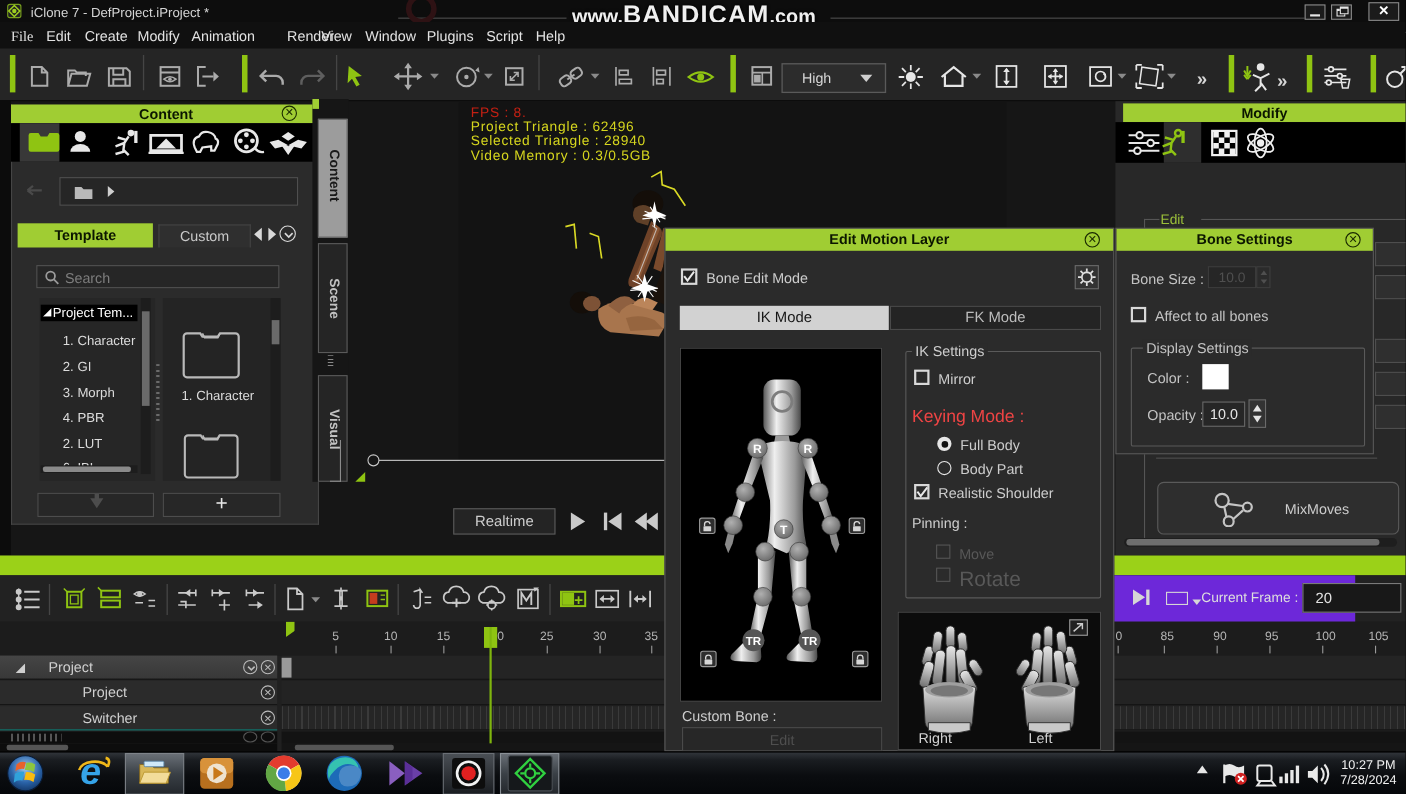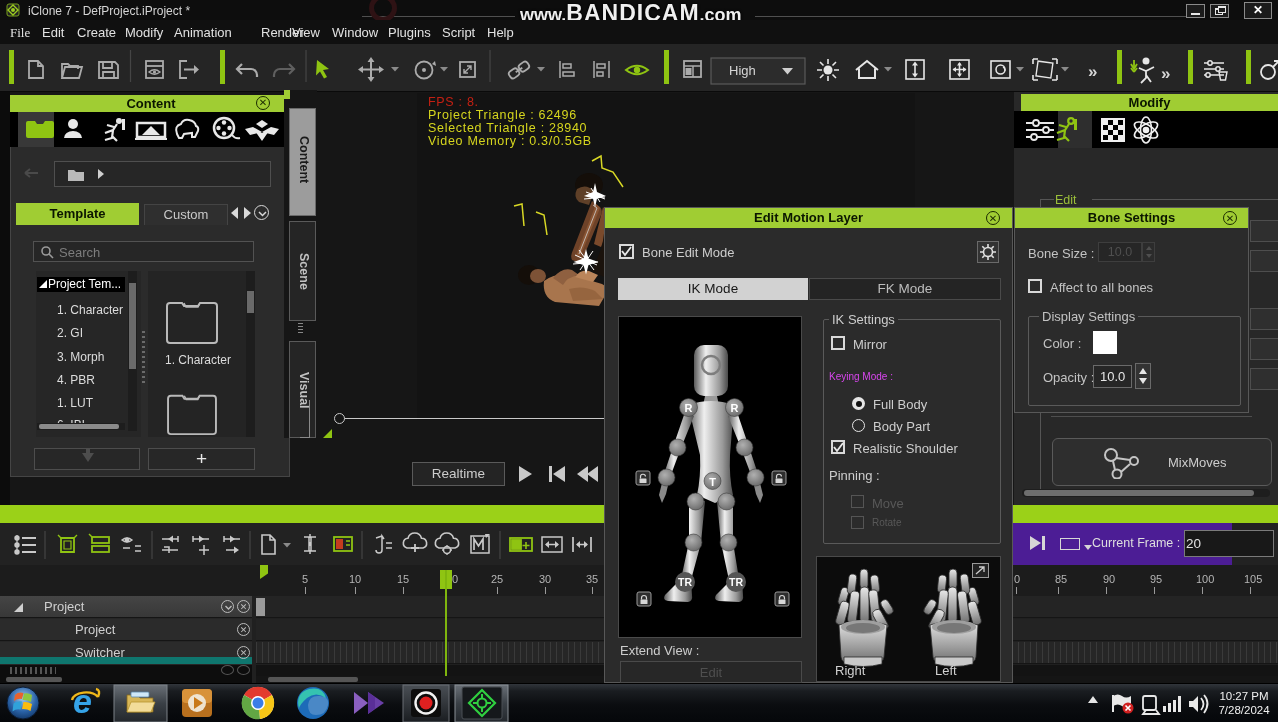--- a/index.html
+++ b/index.html
@@ -248,21 +248,21 @@
     <div class="abs" style="left:25px;top:3px;color:#7d7d7d;font-size:13px;">Search</div>
   </div>
 
   <div class="abs" id="tree" style="left:25px;top:176px;width:105px;height:166px;background:#262626;font-size:12px;color:#dcdcdc;">
     <div class="abs" style="left:1px;top:6px;width:88px;height:15px;background:#000;color:#fff;padding-left:11px;line-height:15px;white-space:nowrap;overflow:hidden;">Project Tem...</div>
     <div class="abs" style="left:3px;top:9px;width:8px;height:8px;background:#fff;clip-path:polygon(100% 0,100% 100%,0 100%);"></div>
     <div class="abs" style="left:21px;top:32px;">1. Character</div>
     <div class="abs" style="left:21px;top:55px;">2. GI</div>
     <div class="abs" style="left:21px;top:79px;">3. Morph</div>
     <div class="abs" style="left:21px;top:102px;">4. PBR</div>
-    <div class="abs" style="left:21px;top:125px;">1. LUT</div>
+    <div class="abs" style="left:21px;top:125px;">2. LUT</div>
     <div class="abs" style="left:21px;top:147px;">6. IBL</div>
     <div class="abs" style="left:92px;top:0px;width:9px;height:160px;background:#1d1d1d;">
           <div class="abs" style="left:1px;top:12px;width:7px;height:86px;background:#6a6a6a;"></div>
         </div>
     <div class="abs" style="left:1px;top:152px;width:88px;height:7px;background:#1d1d1d;">
           <div class="abs" style="left:2px;top:1px;width:80px;height:5px;background:#8a8a8a;border-radius:2px;"></div>
         </div>
   </div>
 
   <div class="abs" style="left:131px;top:236px;width:3px;height:52px;background:repeating-linear-gradient(#6a6a6a 0 2px, transparent 2px 5px);"></div>
@@ -554,45 +554,45 @@
             <svg width="13" height="13" viewBox="0 0 13 13">
               <path d="M3.5 5 l3 3 l3 -3" stroke="#bbb" stroke-width="1.4" fill="none"></path>
             </svg>
           </div>
       <div class="abs" style="left:237px;top:4px;width:13px;height:13px;border:1px solid #bbb;border-radius:50%;color:#bbb;font-size:9px;line-height:12px;text-align:center;">✕</div>
     </div>
     <div class="abs" style="left:0;top:23px;width:252px;height:22px;background:#2b2b2b;border-bottom:1px solid #151515;">
       <div class="abs" style="left:75px;top:3px;font-size:13px;color:#cfcfcf;">Project</div>
       <div class="abs" style="left:237px;top:4px;width:13px;height:13px;border:1px solid #bbb;border-radius:50%;color:#bbb;font-size:9px;line-height:12px;text-align:center;">✕</div>
     </div>
-    <div class="abs" style="left:0;top:46px;width:252px;height:22px;background:#2b2b2b;border-bottom:7px solid #0f766e;">
+    <div class="abs" style="left:0;top:46px;width:252px;height:22px;background:#2b2b2b;border-bottom:1px solid #0f766e;">
       <div class="abs" style="left:75px;top:3px;font-size:13px;color:#cfcfcf;">Switcher</div>
       <div class="abs" style="left:237px;top:4px;width:13px;height:13px;border:1px solid #bbb;border-radius:50%;color:#bbb;font-size:9px;line-height:12px;text-align:center;">✕</div>
     </div>
     <div class="abs" style="left:0;top:69px;width:252px;height:11px;background:#0d0d0d;">
       <div class="abs" style="left:10px;top:2px;width:46px;height:7px;background:repeating-linear-gradient(90deg,#555 0 2px, transparent 2px 5px);"></div>
       <div class="abs" style="left:221px;top:0px;width:13px;height:10px;border:1px solid #555;border-radius:50%;"></div>
       <div class="abs" style="left:237px;top:0px;width:13px;height:10px;border:1px solid #555;border-radius:50%;"></div>
     </div>
   </div>
 
   <div class="abs" style="left:0;top:171px;width:252px;height:7px;background:#0d0d0d;">
         <div class="abs" style="left:6px;top:1px;width:56px;height:5px;background:#555;border-radius:2px;"></div>
       </div>
   <div class="abs" style="left:256px;top:171px;width:1022px;height:7px;background:#151515;">
         <div class="abs" style="left:12px;top:1px;width:90px;height:5px;background:#555;border-radius:2px;"></div>
       </div>
 
-  <div class="abs" id="curframe" style="left:1012px;top:18px;width:220px;height:42px;background:#4c1d95;">
+  <div class="abs" id="curframe" style="left:1012px;top:18px;width:220px;height:42px;background:#6d28d9;">
     <div class="abs" style="left:18px;top:13px;width:0;height:0;border-left:11px solid #d6d6d6;border-top:7px solid transparent;border-bottom:7px solid transparent;"></div>
     <div class="abs" style="left:30px;top:13px;width:3px;height:14px;background:#d6d6d6;"></div>
     <div class="abs" style="left:48px;top:15px;width:20px;height:12px;border:1.5px solid #d6d6d6;"></div>
     <div class="abs" style="left:72px;top:22px;width:0;height:0;border-top:5px solid #d6d6d6;border-left:4px solid transparent;border-right:4px solid transparent;"></div>
     <div class="abs" style="left:80px;top:13px;font-size:12.5px;color:#dedede;">Current Frame :</div>
-    <div class="abs" style="left:172px;top:7px;width:90px;height:27px;border:1px solid #7a7a7a;background:#181818;color:#e2e2e2;font-size:13.5px;line-height:25px;padding-left:1px;">20</div>
+    <div class="abs" style="left:172px;top:7px;width:90px;height:27px;border:1px solid #7a7a7a;background:#181818;color:#e2e2e2;font-size:13.5px;line-height:25px;padding-left:11px;">20</div>
   </div>
 </div>
 
 <div class="abs" id="eml" style="left:604px;top:207px;width:409px;height:476px;background:#2b2b2b;border:1px solid #585858;">
   <div class="abs grn" style="left:0;top:0;width:407px;height:20px;"></div>
   <div class="abs" style="left:0;top:2px;width:407px;text-align:center;font-weight:bold;font-size:13px;color:#0b1600;">Edit Motion Layer</div>
   <div class="abs" style="left:381px;top:3px;width:14px;height:14px;border:1px solid #1a2a00;border-radius:50%;color:#1a2a00;font-size:10px;line-height:13px;text-align:center;">✕</div>
 
   <div class="abs" style="left:14px;top:36px;width:15px;height:15px;border:2px solid #d9d9d9;background:#222;">
         <svg width="15" height="15" viewBox="0 0 15 15" style="margin:-2px;">
@@ -683,38 +683,38 @@
       <use href="#lockO" x="153" y="154"></use>
       <use href="#lockC" x="18" y="275"></use>
       <use href="#lockC" x="156" y="275"></use>
     </svg>
   </div>
 
   <div class="abs" style="left:218px;top:111px;width:178px;height:225px;border:1px solid #5a5a5a;border-radius:2px;"></div>
   <div class="abs" style="left:224px;top:104px;height:14px;background:#2b2b2b;color:#cdcdcd;font-size:13px;white-space:nowrap;padding:0 3px;">IK Settings</div>
   <div class="abs" style="left:226px;top:128px;width:14px;height:14px;border:2px solid #d9d9d9;background:#2b2b2b;"></div>
   <div class="abs" style="left:248px;top:129px;font-size:13px;color:#cdcdcd;">Mirror</div>
-  <div class="abs" style="left:224px;top:163px;font-size:10px;color:#d946ef;">Keying Mode :</div>
+  <div class="abs" style="left:224px;top:163px;font-size:16px;color:#ef4444;">Keying Mode :</div>
   <div class="abs" style="left:247px;top:189px;width:13px;height:13px;border-radius:50%;background:#e6e6e6;">
         <div class="abs" style="left:3.5px;top:3.5px;width:6px;height:6px;border-radius:50%;background:#111;"></div>
       </div>
   <div class="abs" style="left:268px;top:189px;font-size:13px;color:#cdcdcd;">Full Body</div>
   <div class="abs" style="left:247px;top:211px;width:13px;height:13px;border-radius:50%;border:1.5px solid #e6e6e6;background:#2b2b2b;"></div>
   <div class="abs" style="left:268px;top:211px;font-size:13px;color:#cdcdcd;">Body Part</div>
   <div class="abs" style="left:226px;top:232px;width:14px;height:14px;border:2px solid #d9d9d9;background:#2b2b2b;">
         <svg width="14" height="14" viewBox="0 0 14 14" style="margin:-2px;">
           <path d="M3 7 l3 4 l6 -8" stroke="#e8e8e8" stroke-width="1.8" fill="none"></path>
         </svg>
       </div>
   <div class="abs" style="left:248px;top:233px;font-size:13px;color:#cdcdcd;">Realistic Shoulder</div>
   <div class="abs" style="left:224px;top:260px;font-size:13px;color:#cdcdcd;">Pinning :</div>
   <div class="abs" style="left:246px;top:287px;width:13px;height:13px;border:1.5px solid #555;background:#2b2b2b;"></div>
   <div class="abs" style="left:267px;top:288px;font-size:13px;color:#585858;">Move</div>
   <div class="abs" style="left:246px;top:308px;width:13px;height:13px;border:1.5px solid #555;background:#2b2b2b;"></div>
-  <div class="abs" style="left:267px;top:309px;font-size:10px;color:#585858;">Rotate</div>
+  <div class="abs" style="left:267px;top:309px;font-size:19px;color:#585858;">Rotate</div>
 
   <div class="abs" style="left:211px;top:348px;width:185px;height:126px;background:#0c0c0c;border:1px solid #4a4a4a;">
     <svg id="hands" width="183" height="124" viewBox="0 0 183 124">
       <defs>
         <linearGradient id="hnd" x1="0" y1="0" x2="0" y2="1">
           <stop offset="0" stop-color="#e8e8e8"></stop>
               <stop offset="1" stop-color="#707070"></stop>
         </linearGradient>
       </defs>
       <g id="hR">
@@ -739,21 +739,21 @@
     </svg>
     <div class="abs" style="left:155px;top:6px;width:17px;height:15px;border:1px solid #9a9a9a;background:#222;">
           <svg width="15" height="13" viewBox="0 0 15 13">
             <path d="M3 10 L11 3 M6 3 h5 v5" stroke="#ccc" stroke-width="1.3" fill="none"></path>
           </svg>
         </div>
     <div class="abs" style="left:18px;top:106px;font-size:13px;color:#d0d0d0;">Right</div>
     <div class="abs" style="left:118px;top:106px;font-size:13px;color:#d0d0d0;">Left</div>
   </div>
 
-  <div class="abs" style="left:15px;top:435px;font-size:13px;color:#cdcdcd;">Extend View :</div>
+  <div class="abs" style="left:15px;top:435px;font-size:13px;color:#cdcdcd;">Custom Bone :</div>
   <div class="abs" style="left:15px;top:453px;width:182px;height:22px;border:1px solid #4a4a4a;background:#272727;color:#4f4f4f;font-size:13px;text-align:center;line-height:21px;">Edit</div>
 </div>
 
 <div class="abs" id="bones" style="left:1014px;top:207px;width:235px;height:206px;background:#2b2b2b;border:1px solid #585858;">
   <div class="abs grn" style="left:0;top:0;width:233px;height:20px;"></div>
   <div class="abs" style="left:0;top:2px;width:233px;text-align:center;font-weight:bold;font-size:13px;color:#0b1600;">Bone Settings</div>
   <div class="abs" style="left:208px;top:3px;width:14px;height:14px;border:1px solid #1a2a00;border-radius:50%;color:#1a2a00;font-size:10px;line-height:13px;text-align:center;">✕</div>
   <div class="abs" style="left:13px;top:38px;font-size:13px;color:#c3c3c3;">Bone Size :</div>
   <div class="abs" style="left:83px;top:34px;width:44px;height:20px;border:1px solid #3e3e3e;background:#262626;color:#4f4f4f;font-size:12.5px;text-align:center;line-height:19px;">10.0</div>
   <div class="abs" style="left:127px;top:34px;width:13px;height:20px;border:1px solid #3e3e3e;background:#2b2b2b;">

